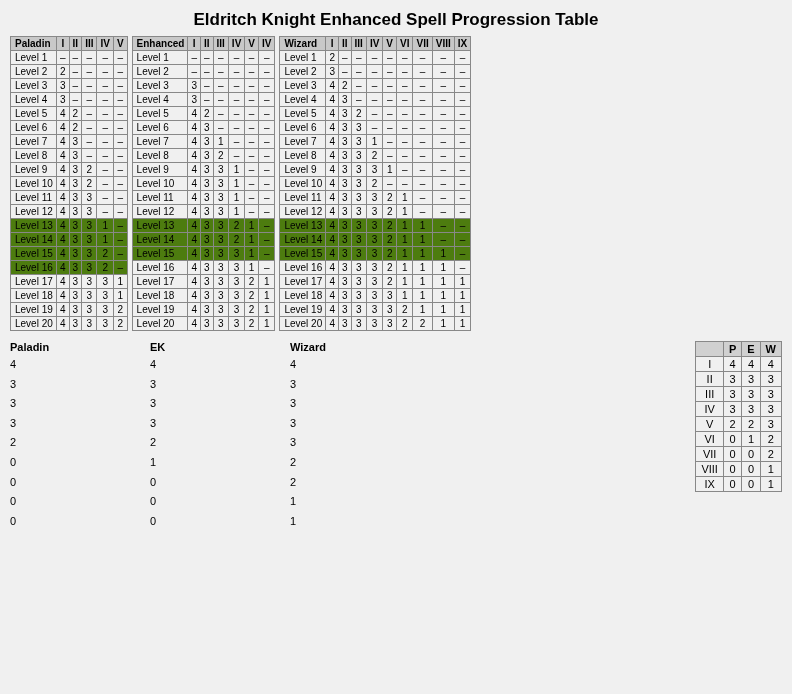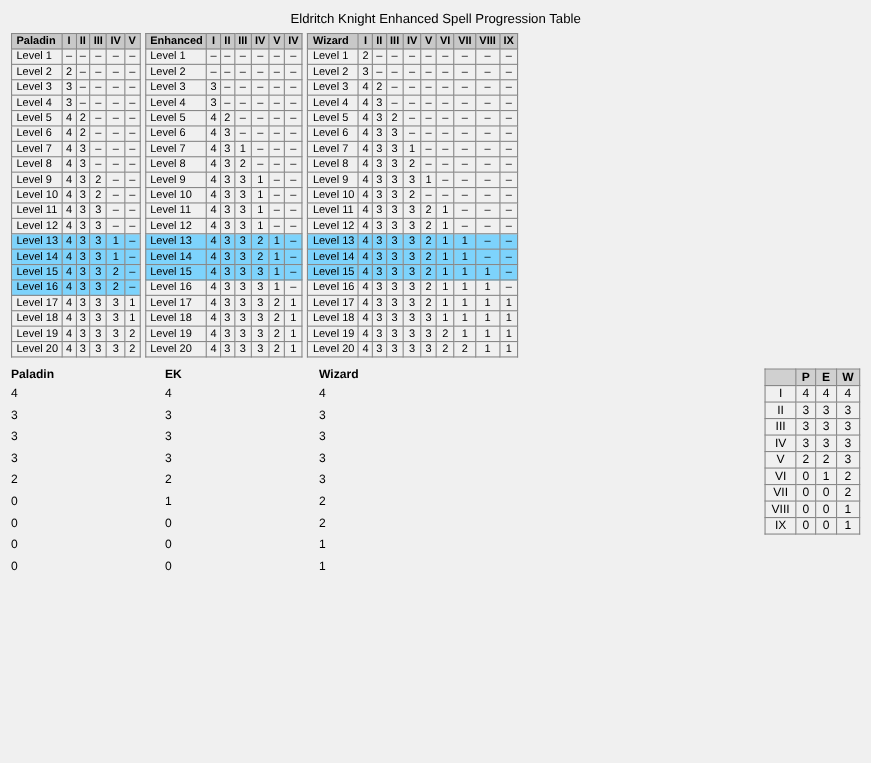--- a/index.html
+++ b/index.html
@@ -7,23 +7,23 @@
       background: #f0f0f0;
       font-family: Arial, sans-serif;
       font-size: 11px;
       color: #000;
       width: 792px;
       min-height: 694px;
       padding: 10px;
     }
     .page-title {
       text-align: center;
-      font-size: 12px;
+      font-size: 17px;
       margin-bottom: 6px;
-      font-weight: normal;
+      font-weight: bold;
     }
     .tables-row {
       display: flex;
       gap: 4px;
       margin-bottom: 10px;
     }
     table {
       border-collapse: collapse;
       font-size: 10px;
     }
@@ -39,21 +39,21 @@
     }
     .header-row th {
       background: #c8c8c8;
     }
     .level-col {
       text-align: left;
       padding-left: 4px;
       min-width: 46px;
     }
     .highlight {
-      background: #7dd3fc;
+      background: #4d7c0f;
     }
     .bottom-section {
       display: flex;
       gap: 0;
       margin-top: 4px;
     }
     .bottom-col {
       min-width: 140px;
     }
     .bottom-col h3 {

